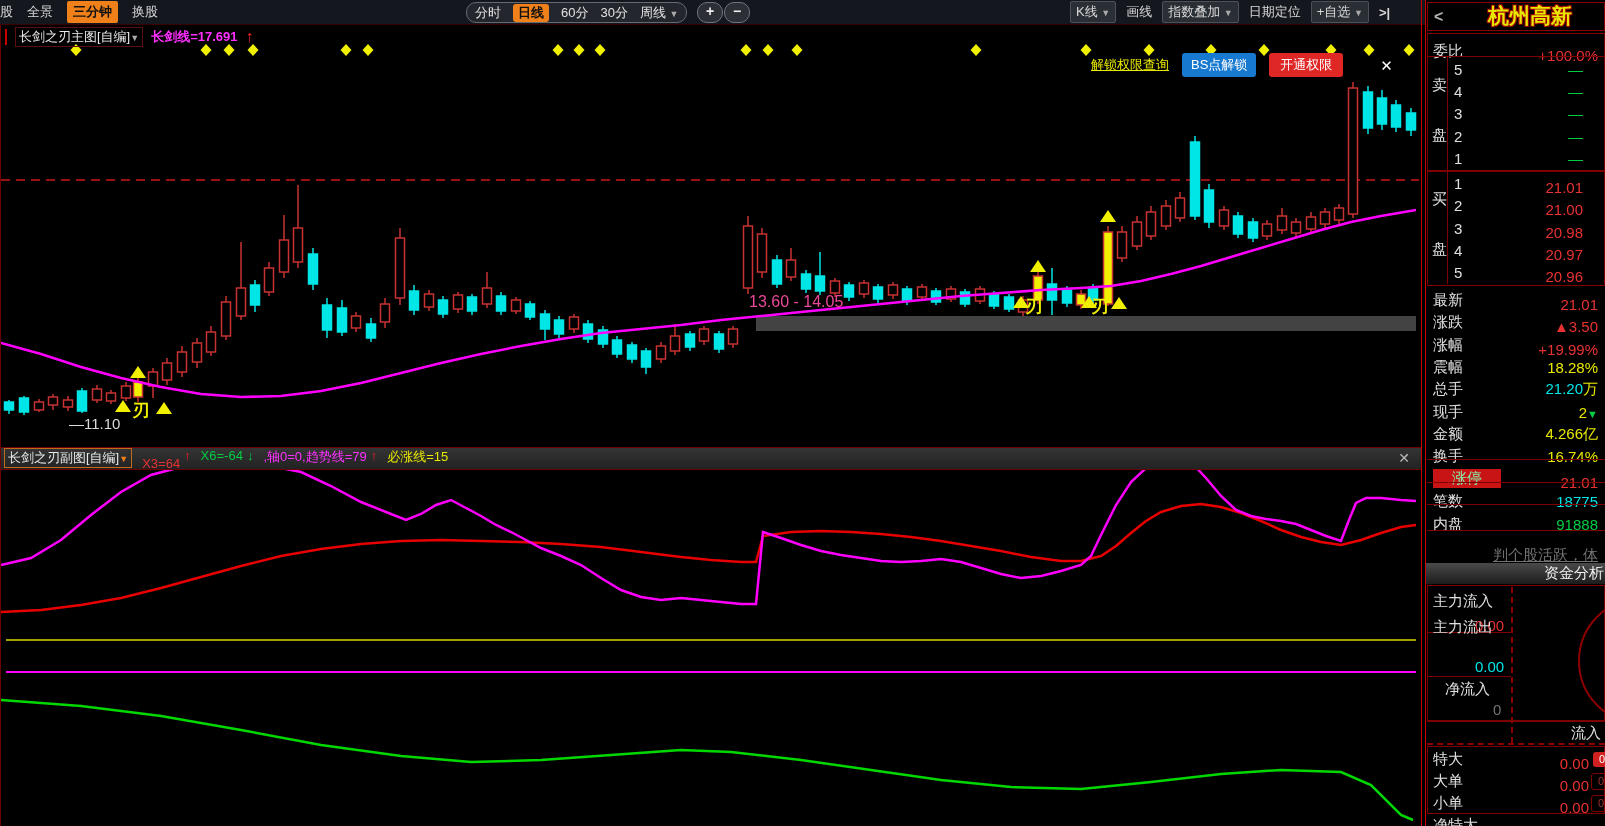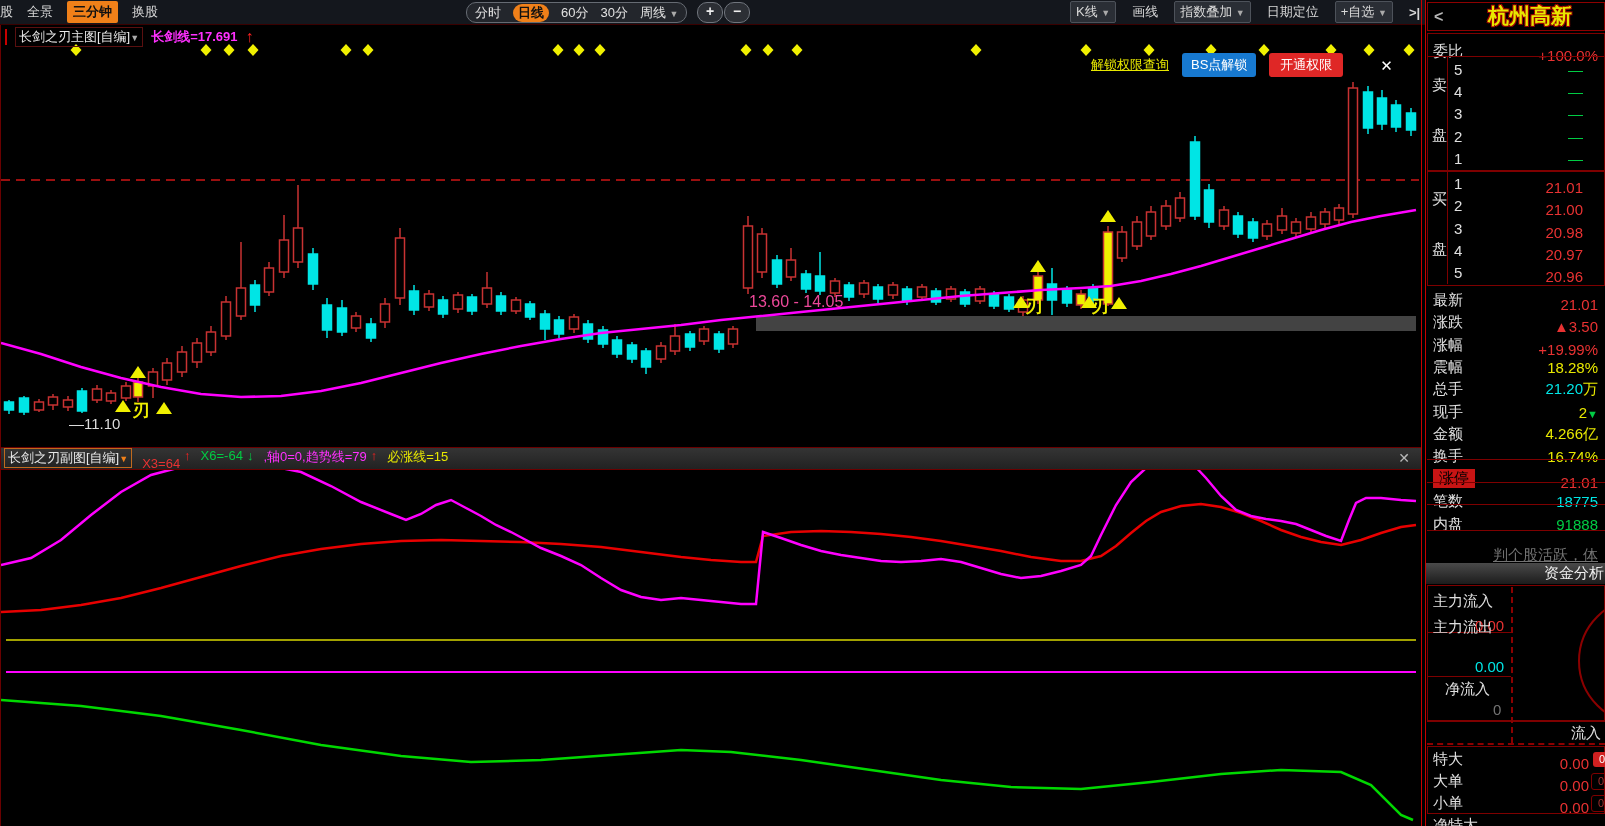--- a/index.html
+++ b/index.html
@@ -5,24 +5,24 @@
   html,body{margin:0;padding:0;background:#000;width:1605px;height:826px;overflow:hidden;
     font-family:"Liberation Sans","DejaVu Sans",sans-serif;}
   .abs{position:absolute;}
   
   #toolbar{position:absolute;left:0;top:0;width:1605px;height:24px;background:#14171d;border-bottom:1px solid #3a0000;z-index:30;}
   .tb-left{position:absolute;left:0;top:0;height:24px;display:flex;align-items:center;gap:14px;color:#d8d8d8;font-size:13px;}
   .tb-tab{cursor:pointer;white-space:nowrap;}
   .tb-tab.hot{background:#f08019;color:#111;font-weight:bold;padding:2px 6px;border-radius:2px;}
   .pillgroup{position:absolute;left:466px;top:2px;height:19px;border:1px solid #666b73;border-radius:10px;background:#23262c;
     display:flex;align-items:center;padding:0 8px;gap:12px;color:#e2e2e2;font-size:13px;}
-  .pillgroup .sel{background:#f08019;color:#111;font-weight:bold;padding:0 5px;border-radius:9px;}
+  .pillgroup .sel{background:#f08019;color:#111;font-weight:bold;padding:0 5px;border-radius:3px;}
   .roundbtn{position:absolute;top:2px;width:24px;height:19px;border:1px solid #70757d;border-radius:10px;background:#2c2f35;
     color:#eee;font-weight:bold;text-align:center;line-height:17px;font-size:14px;cursor:pointer;}
-  .tb-right{position:absolute;left:1070px;top:0;height:24px;display:flex;align-items:center;gap:16px;color:#d8d8d8;font-size:13px;justify-content:center;}
+  .tb-right{position:absolute;left:1070px;top:0;height:24px;display:flex;align-items:center;gap:10px;color:#d8d8d8;font-size:13px;justify-content:center;}
   .drop{border:1px solid #4d525a;background:#2a2e35;padding:1px 5px;border-radius:2px;white-space:nowrap;cursor:pointer;}
   .caret{font-size:9px;color:#aaa;}
   
   #chartwrap{position:absolute;left:0;top:24px;width:1421px;height:802px;background:#000;border-left:1px solid #6a0000;}
   #chart-svg{position:absolute;left:0;top:0;}
   #main-header{position:absolute;left:4px;top:3px;display:flex;align-items:center;gap:8px;z-index:5;}
   .mh-title{color:#e8e8e8;font-size:13px;border:1px solid #5a1010;padding:0 3px;white-space:nowrap;}
   .mh-val{color:#ff30ff;font-size:13px;font-weight:bold;}
   .up-red{color:#ff2020;font-weight:bold;}
   .dn-green{color:#00cc44;font-weight:bold;}
@@ -45,21 +45,21 @@
   .rbox{position:absolute;border:1px solid #7e0000;left:1px;right:0;}
   .rline{position:absolute;left:1px;right:0;height:1px;background:#7e0000;}
   #stockname{position:absolute;left:1px;top:2px;right:0;height:27px;border:1px solid #8e0000;display:flex;align-items:center;}
   #backarrow{color:#b5b5b5;font-size:16px;font-weight:bold;margin-left:6px;cursor:pointer;}
   #sname{position:absolute;left:62px;top:2px;color:#e8e800;font-size:21px;font-weight:bold;white-space:nowrap;
     text-shadow:1px 1px 0 #a00000,-1px 1px 0 #a00000,1px -1px 0 #a00000,-1px -1px 0 #a00000;}
   .prow{position:absolute;left:1px;right:0;height:36px;display:flex;align-items:center;justify-content:space-between;padding:0 7px 0 6px;box-sizing:border-box;}
   .trow{position:absolute;left:22px;right:0;height:22px;display:flex;align-items:center;justify-content:space-between;padding:0 22px 0 6px;box-sizing:border-box;}
   .vlabel{position:absolute;left:6px;width:16px;color:#e0e0e0;font-size:15px;}
   .red{color:#e83232;margin-top:8px;} .cyan{color:#00e5e5;} .yel{color:#e8e800;} .grn{color:#00cc44;} .mag{color:#ff30ff;} .wht{color:#e0e0e0;} .org{color:#737373;}
-  .ztbg{background:#c81414;color:#000000;padding:0 6px;}
+  .ztbg{background:#c81414;color:#86efac;padding:0 19px;}
   #moneybar{position:absolute;left:0;right:0;top:563px;height:21px;background:linear-gradient(#4a4a4a,#1c1c1c);
     display:flex;align-items:center;justify-content:flex-end;color:#f0f0f0;font-size:15px;padding-right:1px;cursor:pointer;}
   .dashv{position:absolute;left:85px;top:587px;height:156px;border-left:2px dashed #8b0000;}
   .dashh{position:absolute;left:1px;right:0;top:743px;border-top:2px dashed #8b0000;}
   #donut{position:absolute;left:152px;top:597px;width:124px;height:124px;border:2px solid #8b0000;border-radius:50%;}
   .badge{position:absolute;right:-6px;width:18px;height:15px;border-radius:3px;font-size:11px;color:#fff;text-align:center;line-height:15px;}
   .flowrow{position:absolute;left:1px;right:0;height:22px;display:flex;align-items:center;padding:0 6px;box-sizing:border-box;}
   .flowval{position:absolute;right:16px;}
 </style>
 </head>

